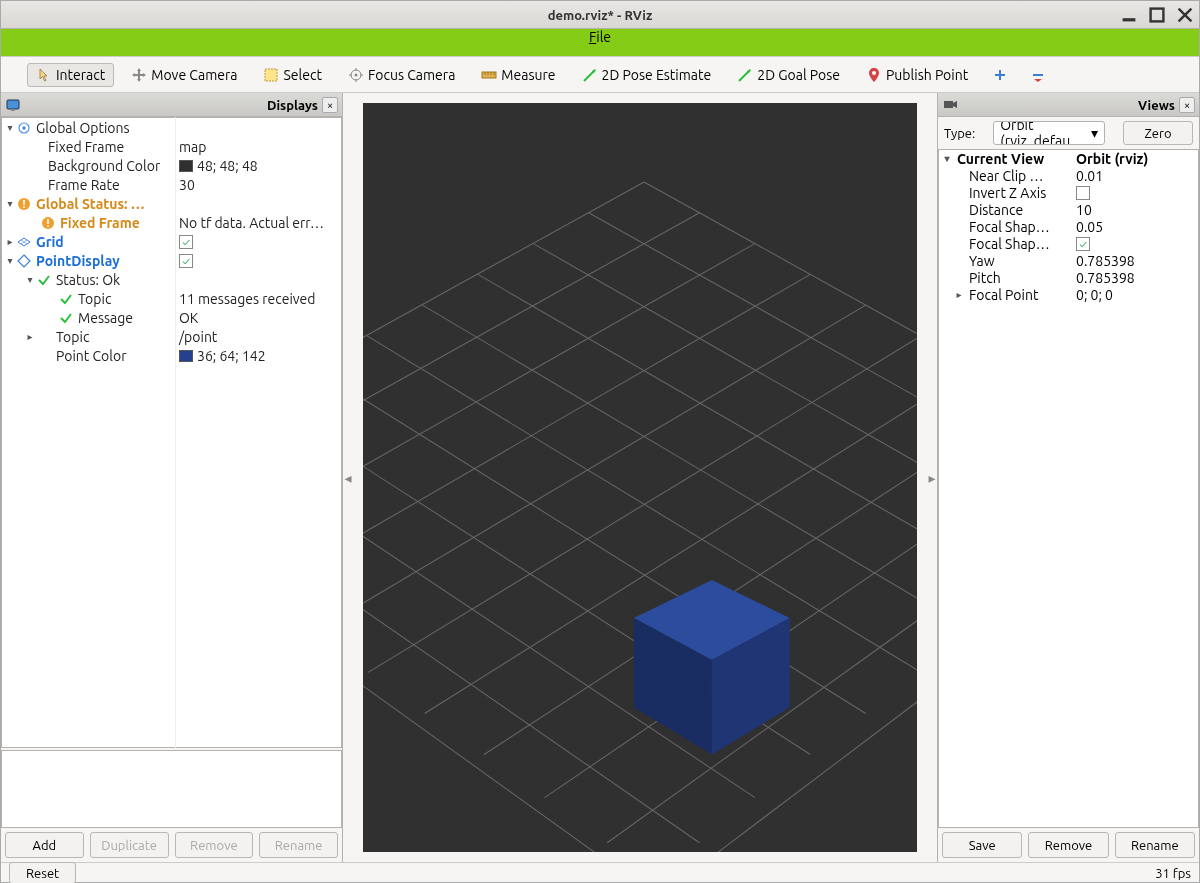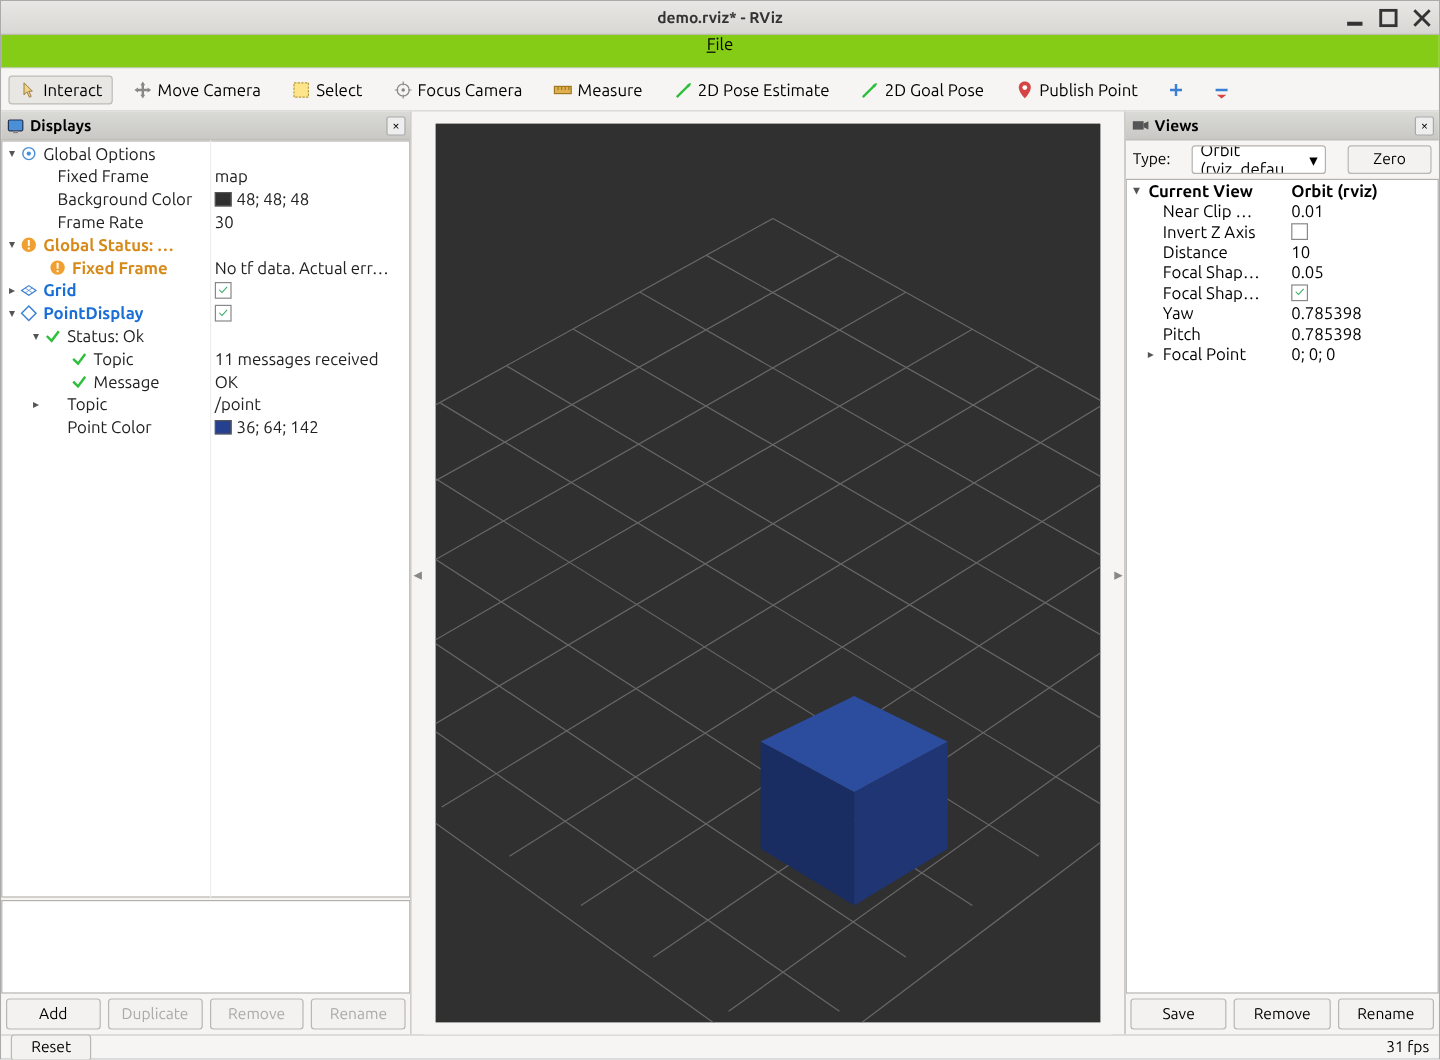--- a/index.html
+++ b/index.html
@@ -7,31 +7,31 @@
 .window { width: 1200px; height: 883px; display: flex; flex-direction: column; background: #f6f5f4; border: 1px solid #aaa; }
 .titlebar { height: 28px; background: linear-gradient(#e8e7e4, #d8d7d4); display: flex; align-items: center; justify-content: center; position: relative; border-bottom: 1px solid #b5b2ad; }
 .titlebar .title { font-weight: bold; font-size: 13px; color: #333; }
 .titlebar .win-ctrls { position: absolute; right: 6px; top: 0; height: 100%; display: flex; align-items: center; gap: 12px; }
 .win-ctrls span { width: 16px; height: 16px; display: inline-flex; align-items: center; justify-content: center; color: #333; cursor: pointer; }
 .menubar { height: 28px; display: flex; align-items: center; padding: 0 8px; gap: 16px; border-bottom: 1px solid #ccc; background: #84cc16; flex-direction: column; }
 .menubar .menu-item { font-size: 14px; cursor: pointer; }
 .menubar .menu-item .u { text-decoration: underline; }
 .toolbar { height: 36px; display: flex; align-items: center; padding: 0 6px; gap: 8px; border-bottom: 1px solid #ccc; background: #f6f5f4; }
 .tool-btn { display: flex; align-items: center; gap: 4px; padding: 3px 8px; border: 1px solid transparent; border-radius: 3px; cursor: pointer; font-size: 13px; }
-.tool-btn.selected { border: 1px solid #bcbbb7; background: #e8e7e4; }
+.tool-btn.selected { border: 1px solid #bcbbb7; background: #e8e7e4; margin-left: 20px; }
 .tool-btn svg, .tool-btn .ico { width: 16px; height: 16px; flex-shrink: 0; }
 .icon-only { padding: 3px 6px; }
 .main-area { flex: 1; display: flex; min-height: 0; }
 .panel { background: #fff; display: flex; flex-direction: column; }
 .panel-left { width: 342px; border-right: 1px solid #b5b2ad; background: #f6f5f4; }
 .panel-right { width: 262px; border-left: 1px solid #b5b2ad; background: #f6f5f4; }
 .viewport-wrap { flex: 1; display: flex; align-items: stretch; position: relative; background: #f6f5f4; }
 .viewport { flex: 1; margin: 10px; background: #303030; position: relative; overflow: hidden; }
 .splitter { width: 10px; display: flex; align-items: center; justify-content: center; cursor: col-resize; color: #888; background: #f6f5f4; }
-.panel-title { height: 24px; background: linear-gradient(#dadad7, #c9c8c5); border-bottom: 1px solid #b5b2ad; display: flex; align-items: center; padding: 0 4px; gap: 4px; }
+.panel-title { height: 24px; background: linear-gradient(#dadad7, #c9c8c5); border-bottom: 1px solid #b5b2ad; display: flex; align-items: center; padding: 0 4px; gap: 4px; text-align: right; }
 .panel-title .txt { font-weight: bold; font-size: 13px; flex: 1; }
 .panel-title .close-x { width: 16px; height: 16px; border: 1px solid #aaa; border-radius: 2px; display: flex; align-items: center; justify-content: center; font-size: 11px; cursor: pointer; background: #eee; }
 .tree-area { flex: 1; background: #fff; overflow: auto; border: 1px solid #b5b2ad; margin: 0; }
 .tree-row { display: flex; align-items: center; height: 19px; font-size: 13.5px; color: #222; white-space: nowrap; }
 .tree-row .toggle { width: 12px; text-align: center; color: #555; font-size: 10px; cursor: pointer; flex-shrink: 0; }
 .tree-row .toggle.blank { visibility: hidden; }
 .tree-row .indent { flex-shrink: 0; }
 .tree-row .icon { width: 16px; height: 16px; display: inline-flex; align-items: center; justify-content: center; flex-shrink: 0; margin-right: 2px; }
 .tree-row .label { flex: 0 0 auto; padding-left: 2px; }
 .tree-row .value { position: absolute; left: 177px; display: flex; align-items: center; gap: 4px; }

